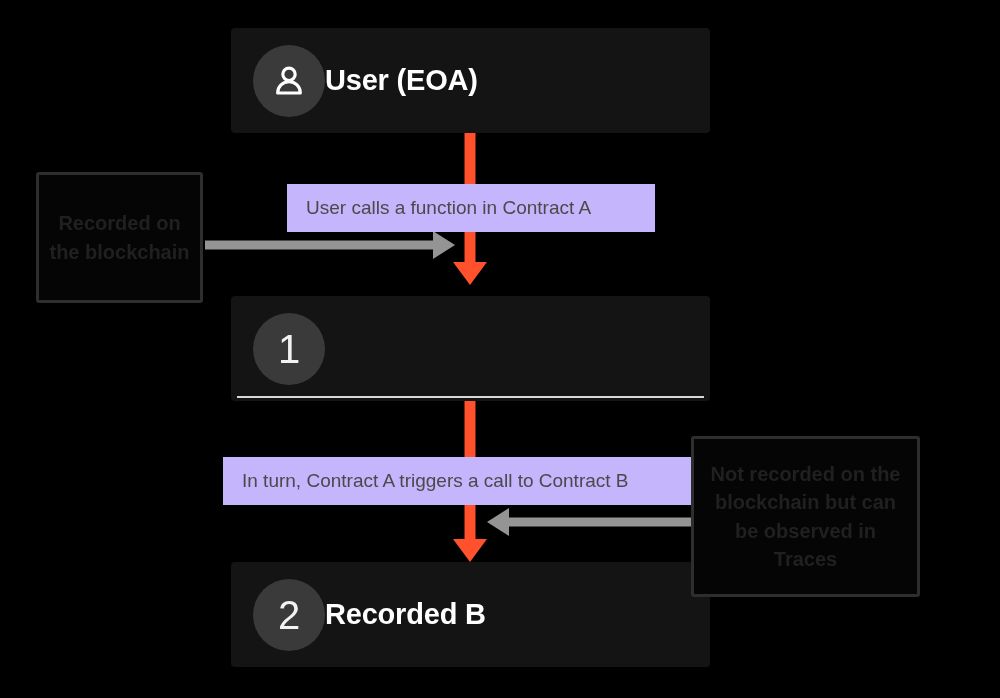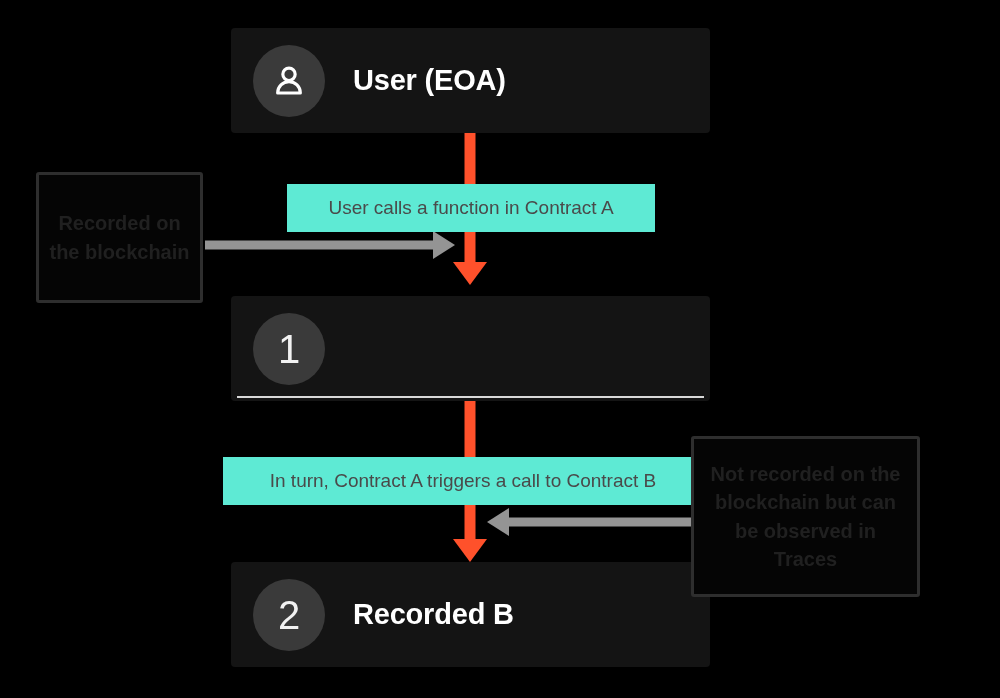--- a/index.html
+++ b/index.html
@@ -43,43 +43,41 @@
     color: #f2f2f2;
     font-size: 40px;
     font-weight: 400;
     line-height: 1;
   }
   .node-title {
     color: #ffffff;
     font-size: 29px;
     font-weight: bold;
     letter-spacing: -0.2px;
-    margin-left: 28px;
   }
   .node-underline {
     position: absolute;
     left: 6px;
     right: 6px;
     bottom: 3px;
     height: 2px;
     background: #d8d8d8;
   }
 
   
   .person-icon { width: 40px; height: 40px; display:block; }
 
   
   .caption {
     position: absolute;
-    background: #5eead4;
+    background: #c4b5fd;
     display: flex;
     align-items: center;
     box-sizing: border-box;
     z-index: 4;
-    justify-content: center;
   }
   .caption-text {
     color: #4a4a4a;
     font-size: 19px;
     font-weight: 400;
     padding: 0 19px;
     white-space: nowrap;
   }
 
   

